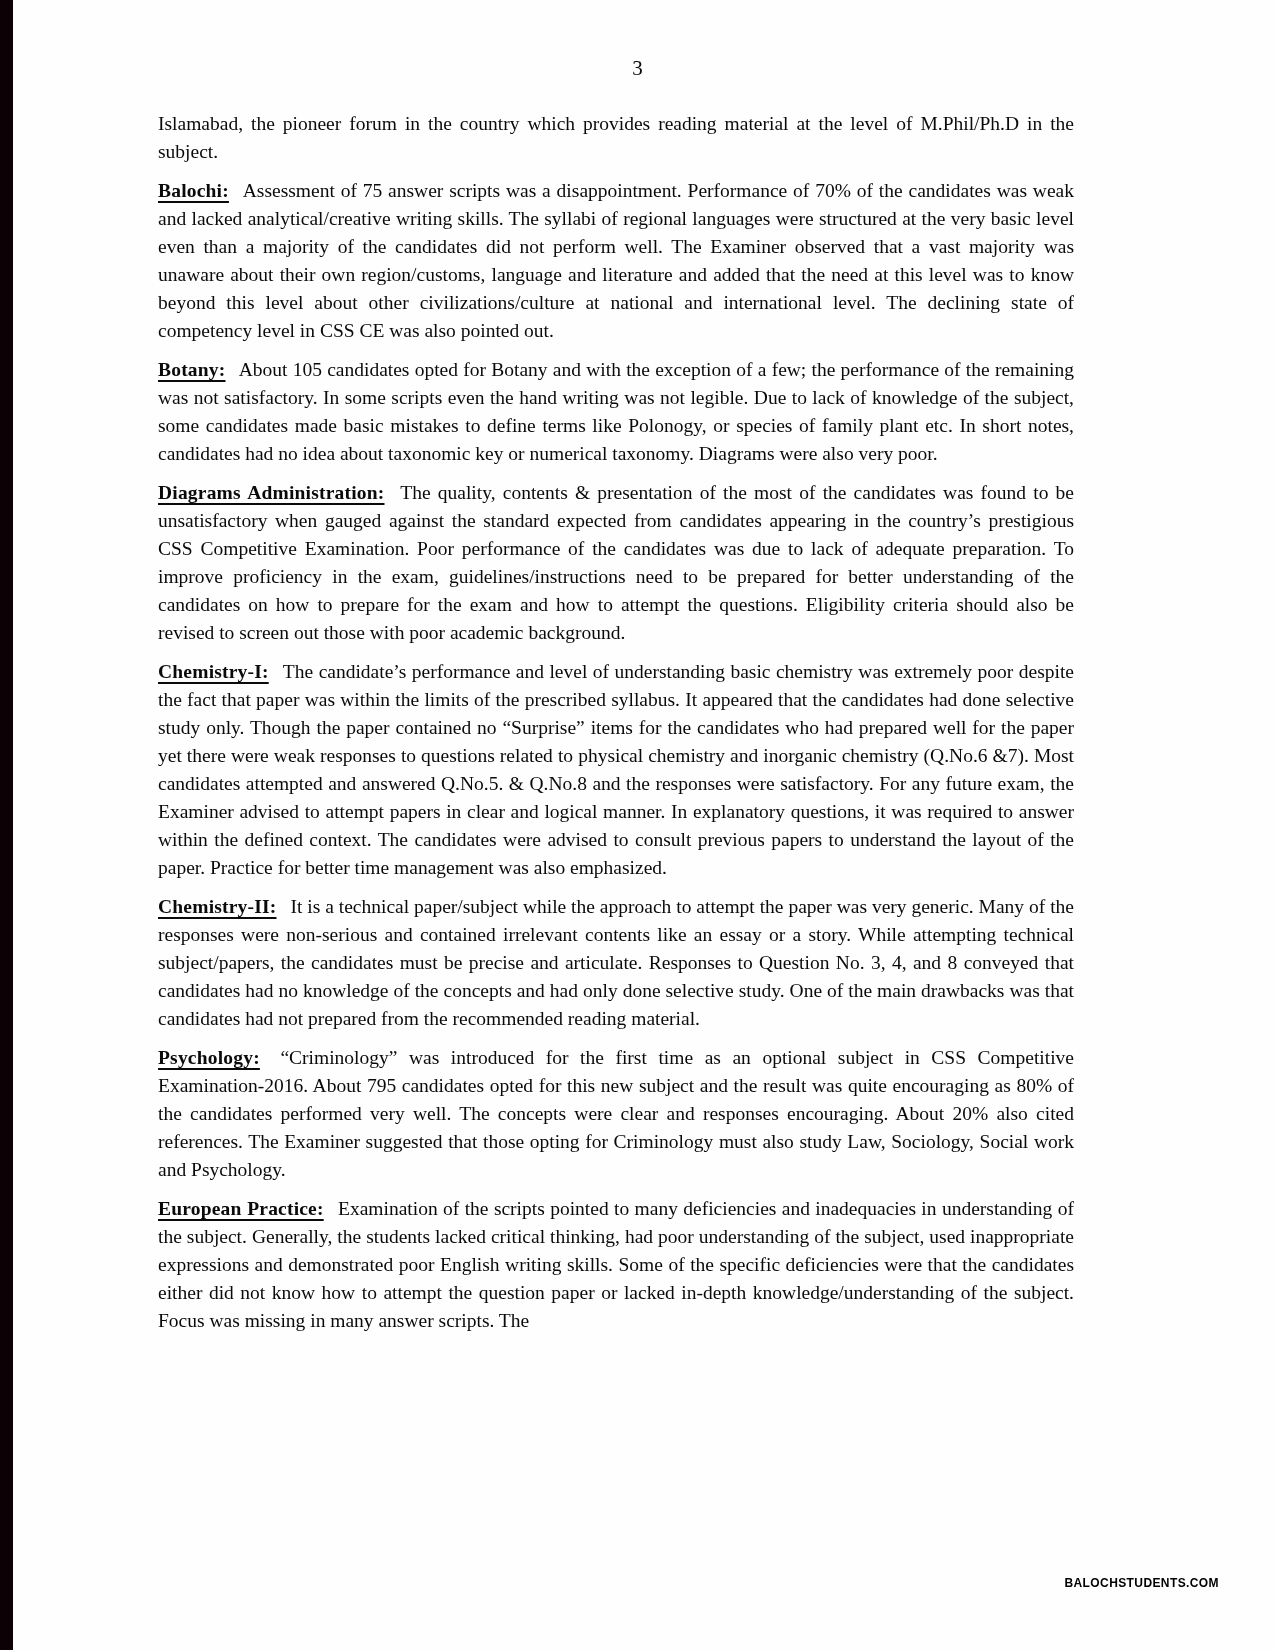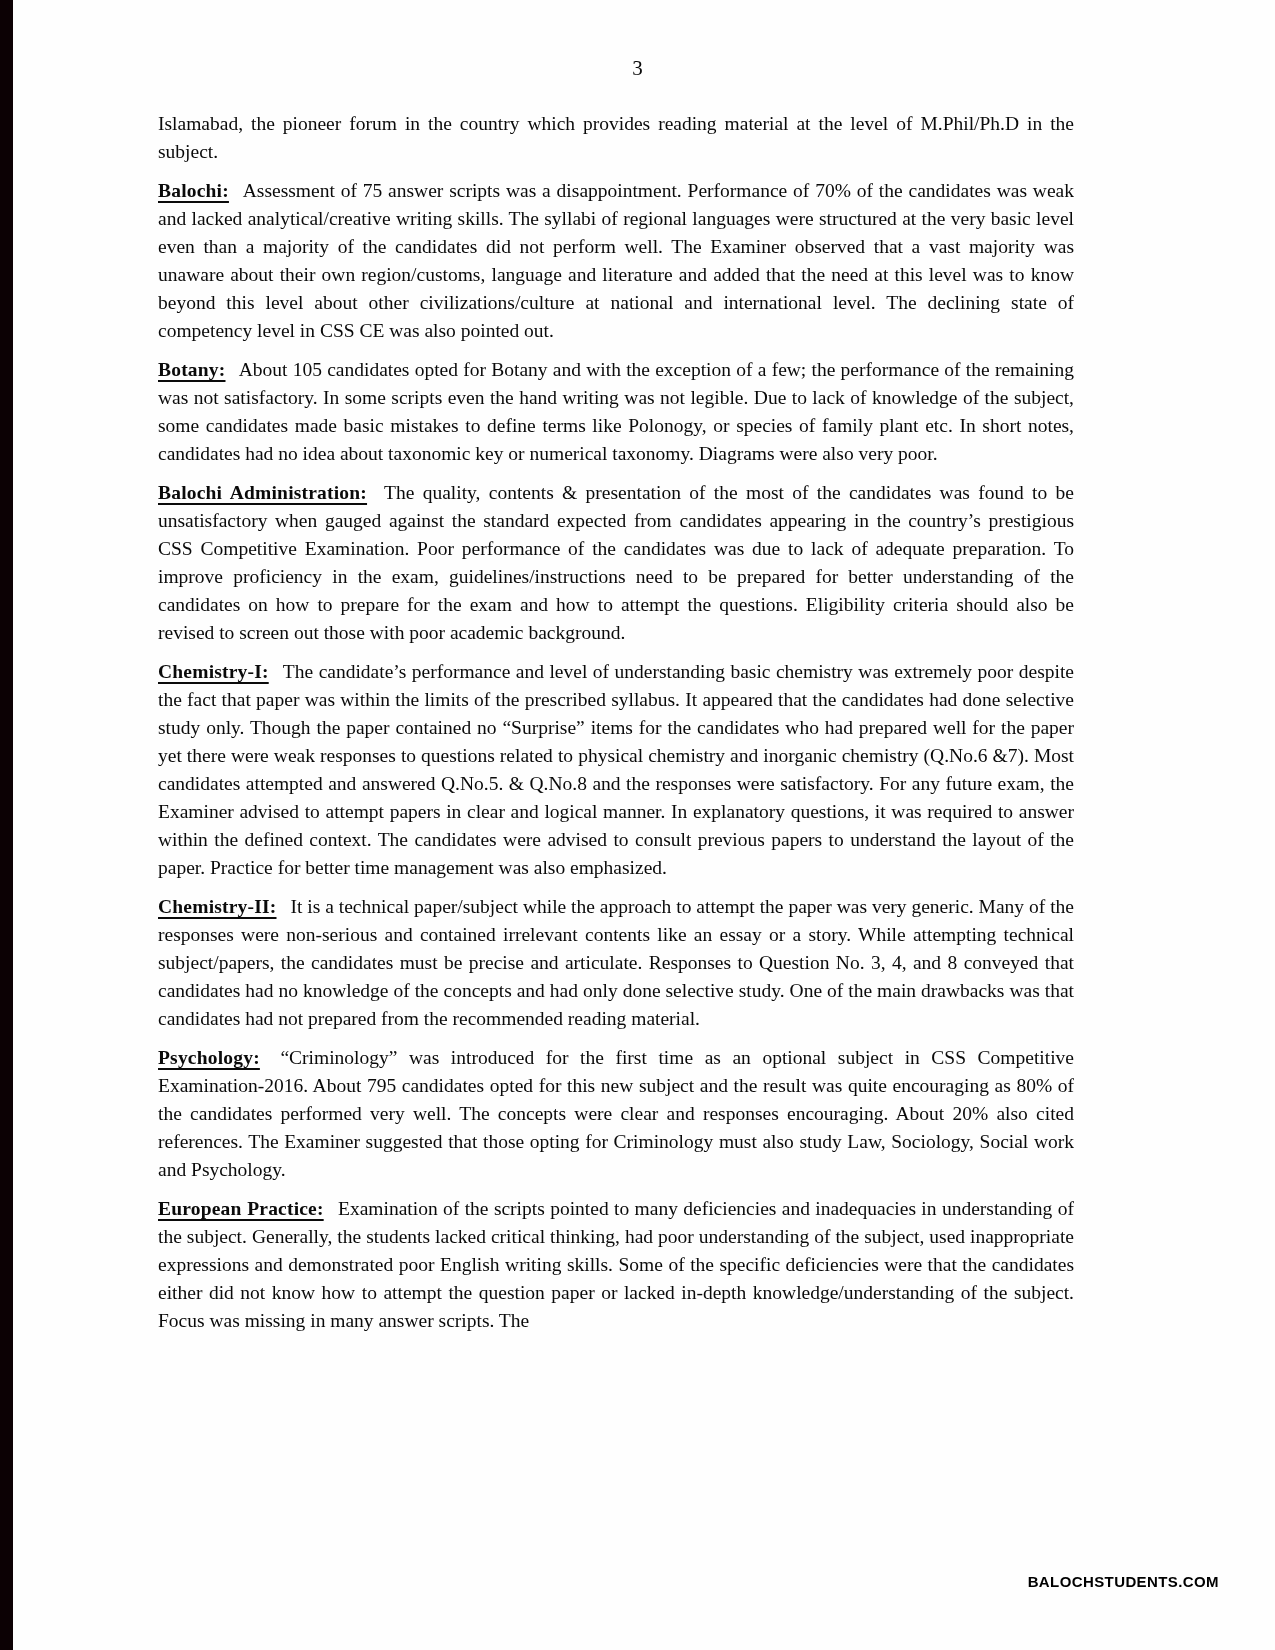--- a/index.html
+++ b/index.html
@@ -52,21 +52,21 @@
     text-underline-offset: 4px;
     margin-right: 9px;
     letter-spacing: 0.2px;
   }
   .watermark {
     position: absolute;
     right: 56px;
     bottom: 60px;
     font-family: "Liberation Sans", sans-serif;
     font-weight: bold;
-    font-size: 15px;
+    font-size: 12px;
     letter-spacing: 0.4px;
     color: #000000;
   }
 </style>
 </head>
 <body>
 
 <div class="page">
   <div class="scan-edge"></div>
 
@@ -82,21 +82,21 @@
       <span>Assessment of 75 answer scripts was a disappointment. Performance of 70% of the candidates was weak and lacked analytical/creative writing skills. The syllabi of regional languages were structured at the very basic level even than a majority of the candidates did not perform well. The Examiner observed that a vast majority was unaware about their own region/customs, language and literature and added that the need at this level was to know beyond this level about other civilizations/culture at national and international level. The declining state of competency level in CSS CE was also pointed out.</span>
     </p>
 
     <p class="para">
       <span class="heading">Botany:</span>
       <span>About 105 candidates opted for Botany and with the exception of a few; the performance of the remaining was not satisfactory. In some scripts even the hand writing was not legible. Due to lack of knowledge of the subject, some candidates made basic mistakes to define terms like Polonogy, or species of family plant etc. In short notes, candidates had no idea about taxonomic key or numerical taxonomy. Diagrams were also very poor.</span>
     </p>
 
 
     <p class="para">
-      <span class="heading">Balochi Administration:</span>
+      <span class="heading">Diagrams Administration:</span>
       <span>The quality, contents &amp; presentation of the most of the candidates was found to be unsatisfactory when gauged against the standard expected from candidates appearing in the country’s prestigious CSS Competitive Examination. Poor performance of the candidates was due to lack of adequate preparation. To improve proficiency in the exam, guidelines/instructions need to be prepared for better understanding of the candidates on how to prepare for the exam and how to attempt the questions. Eligibility criteria should also be revised to screen out those with poor academic background.</span>
     </p>
 
     <p class="para">
       <span class="heading">Chemistry-I:</span>
       <span>The candidate’s performance and level of understanding basic chemistry was extremely poor despite the fact that paper was within the limits of the prescribed syllabus. It appeared that the candidates had done selective study only. Though the paper contained no “Surprise” items for the candidates who had prepared well for the paper yet there were weak responses to questions related to physical chemistry and inorganic chemistry (Q.No.6 &amp;7). Most candidates attempted and answered Q.No.5. &amp; Q.No.8 and the responses were satisfactory. For any future exam, the Examiner advised to attempt papers in clear and logical manner. In explanatory questions, it was required to answer within the defined context. The candidates were advised to consult previous papers to understand the layout of the paper. Practice for better time management was also emphasized.</span>
     </p>
 
     <p class="para">
       <span class="heading">Chemistry-II:</span>

